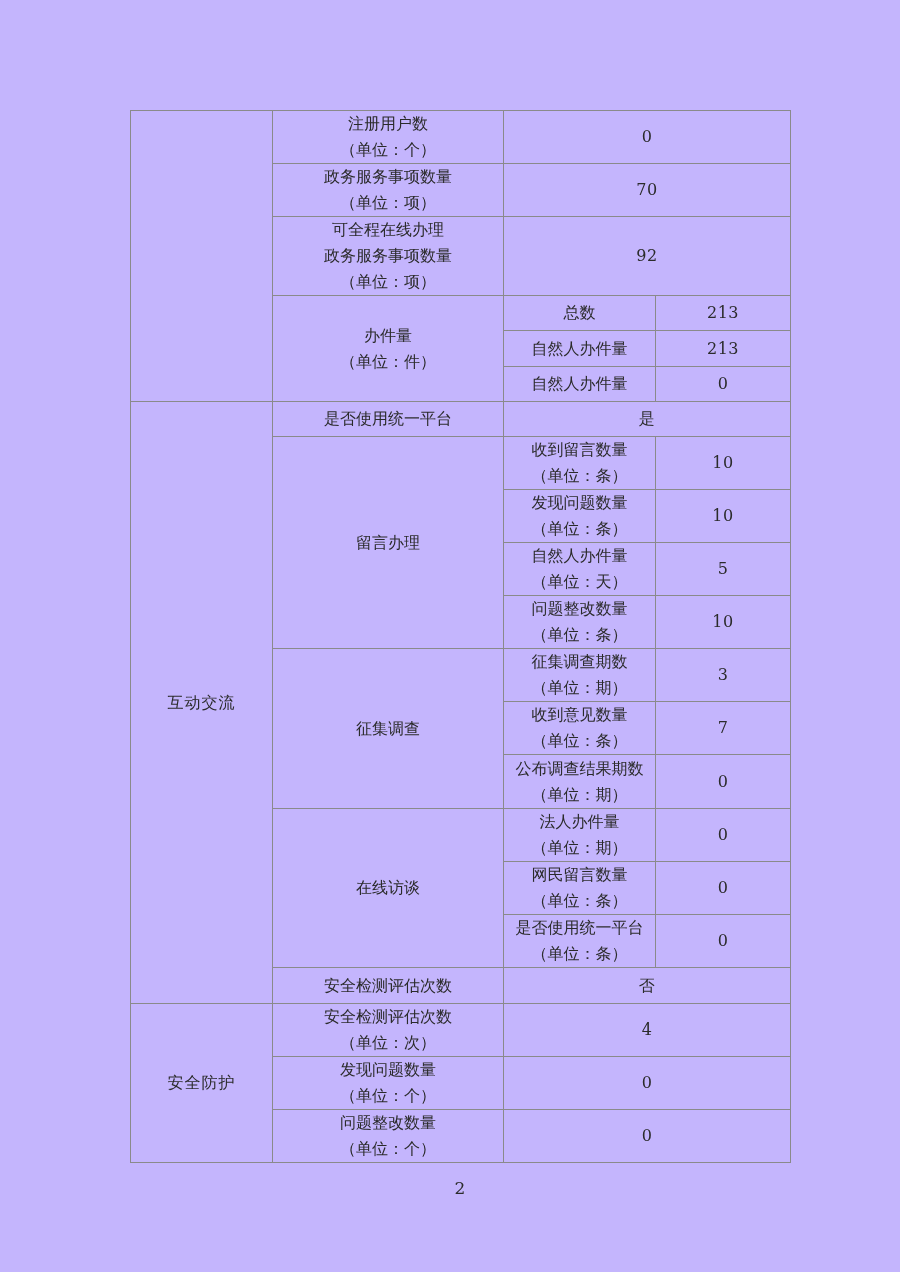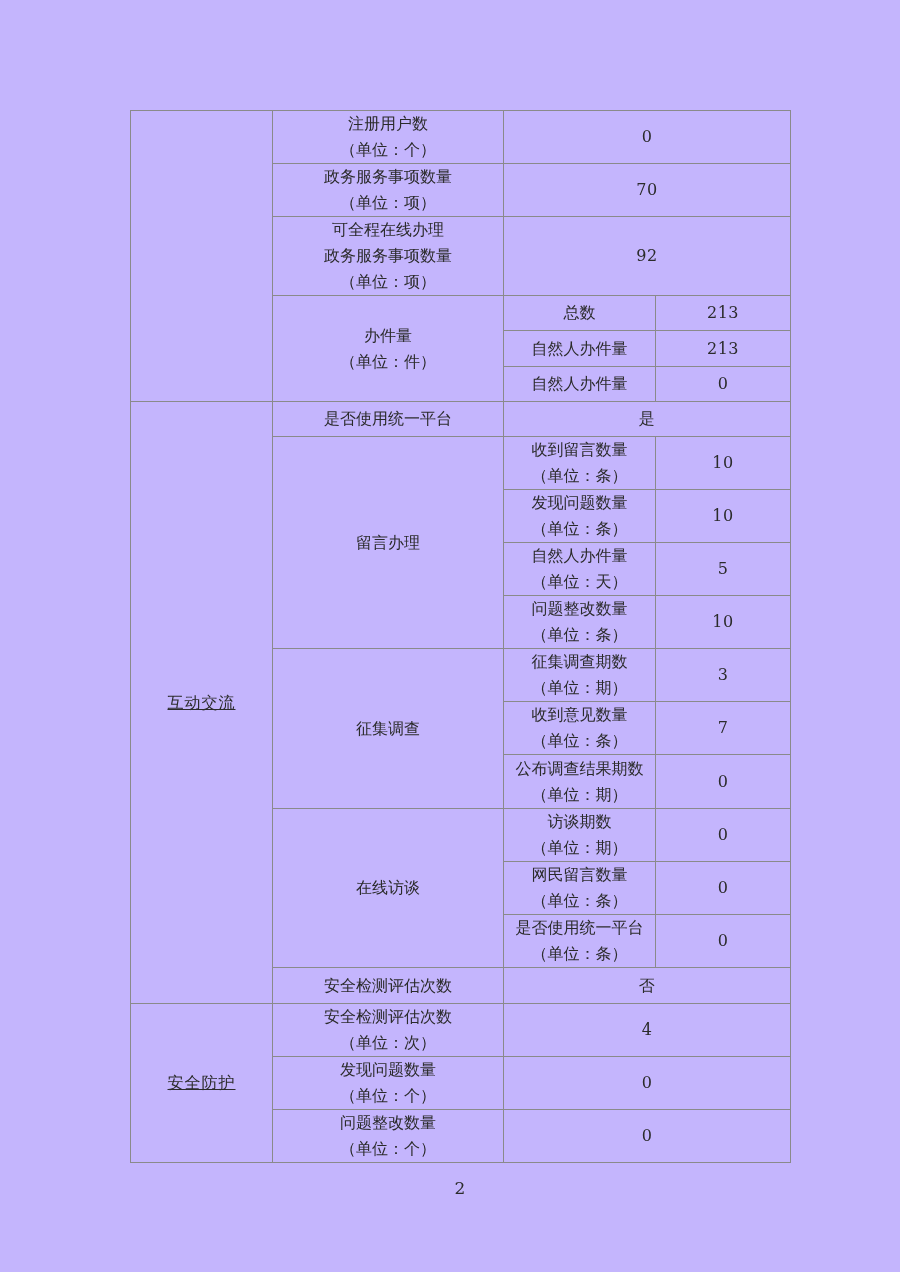--- a/index.html
+++ b/index.html
@@ -29,21 +29,20 @@
     text-align: center;
     vertical-align: middle;
     font-size: 16px;
     line-height: 26px;
     white-space: pre-line;
     color: #2b2b2b;
     padding: 0 2px;
   }
   td.cat {
     letter-spacing: 1px;
-    text-decoration: underline;
   }
   td.value {
     font-size: 17px;
     letter-spacing: 0.5px;
   }
   
   tr.h35 { height: 35px; }
   tr.h36 { height: 36px; }
   tr.h51 { height: 51px; }
   tr.h52 { height: 52px; }
@@ -143,21 +142,21 @@
 （单位：条）</td>
         <td class="value">7</td>
       </tr>
       <tr class="h54">
         <td class="sublabel">公布调查结果期数
 （单位：期）</td>
         <td class="value">0</td>
       </tr>
       <tr class="h51">
         <td class="label" rowspan="3">在线访谈</td>
-        <td class="sublabel">访谈期数
+        <td class="sublabel">法人办件量
 （单位：期）</td>
         <td class="value">0</td>
       </tr>
       <tr class="h51">
         <td class="sublabel">网民留言数量
 （单位：条）</td>
         <td class="value">0</td>
       </tr>
       <tr class="h52">
         <td class="sublabel">是否使用统一平台

